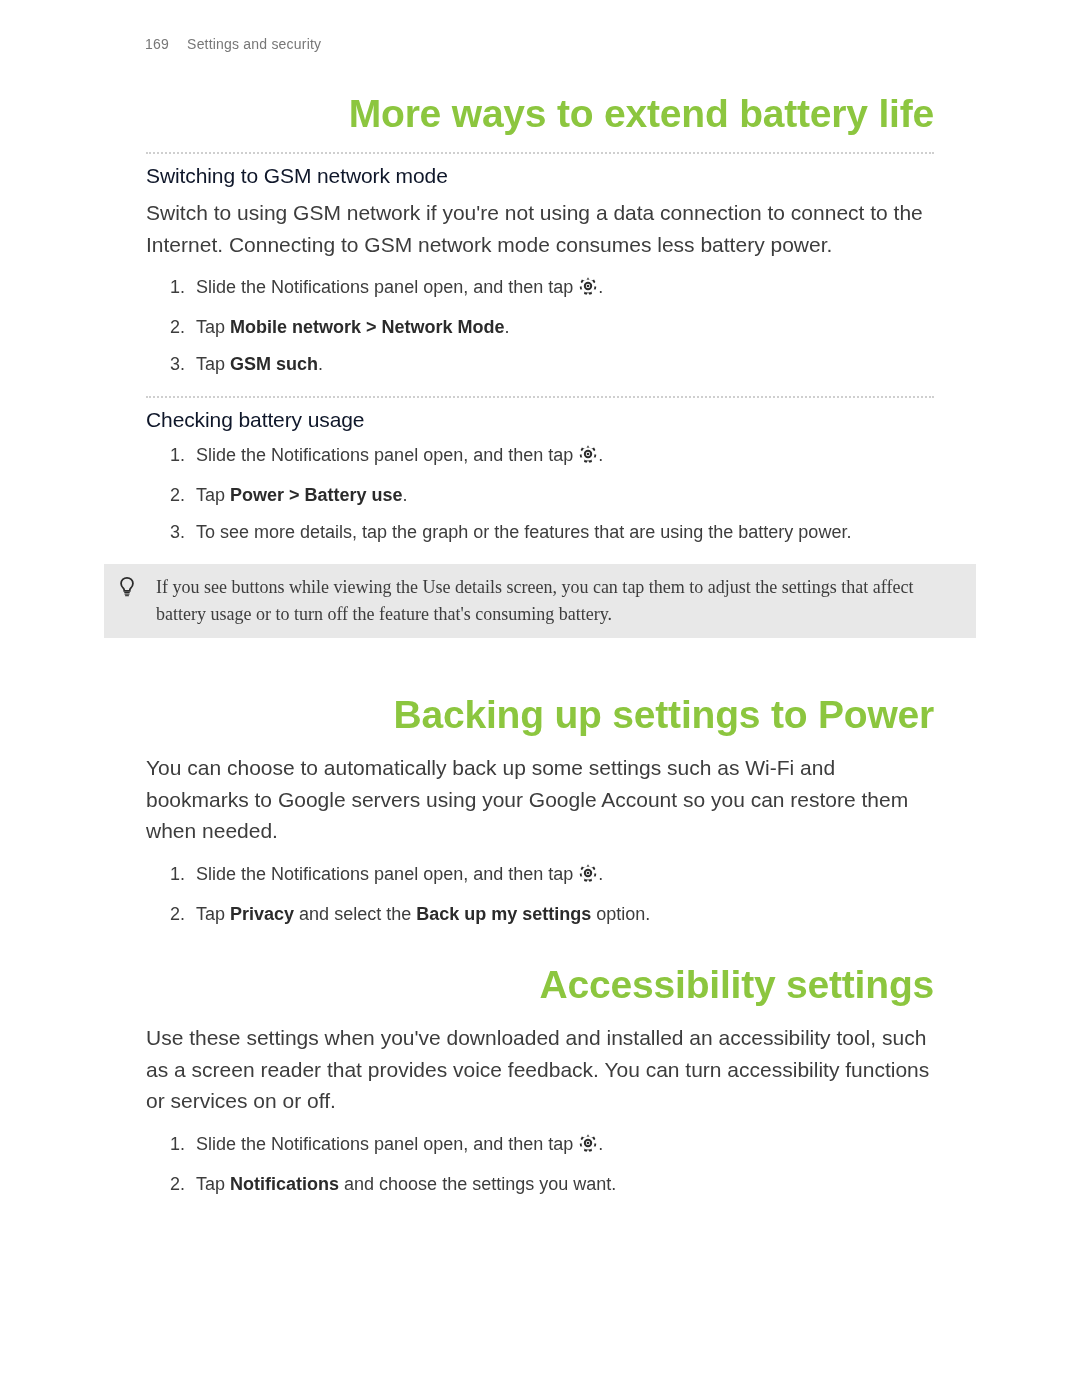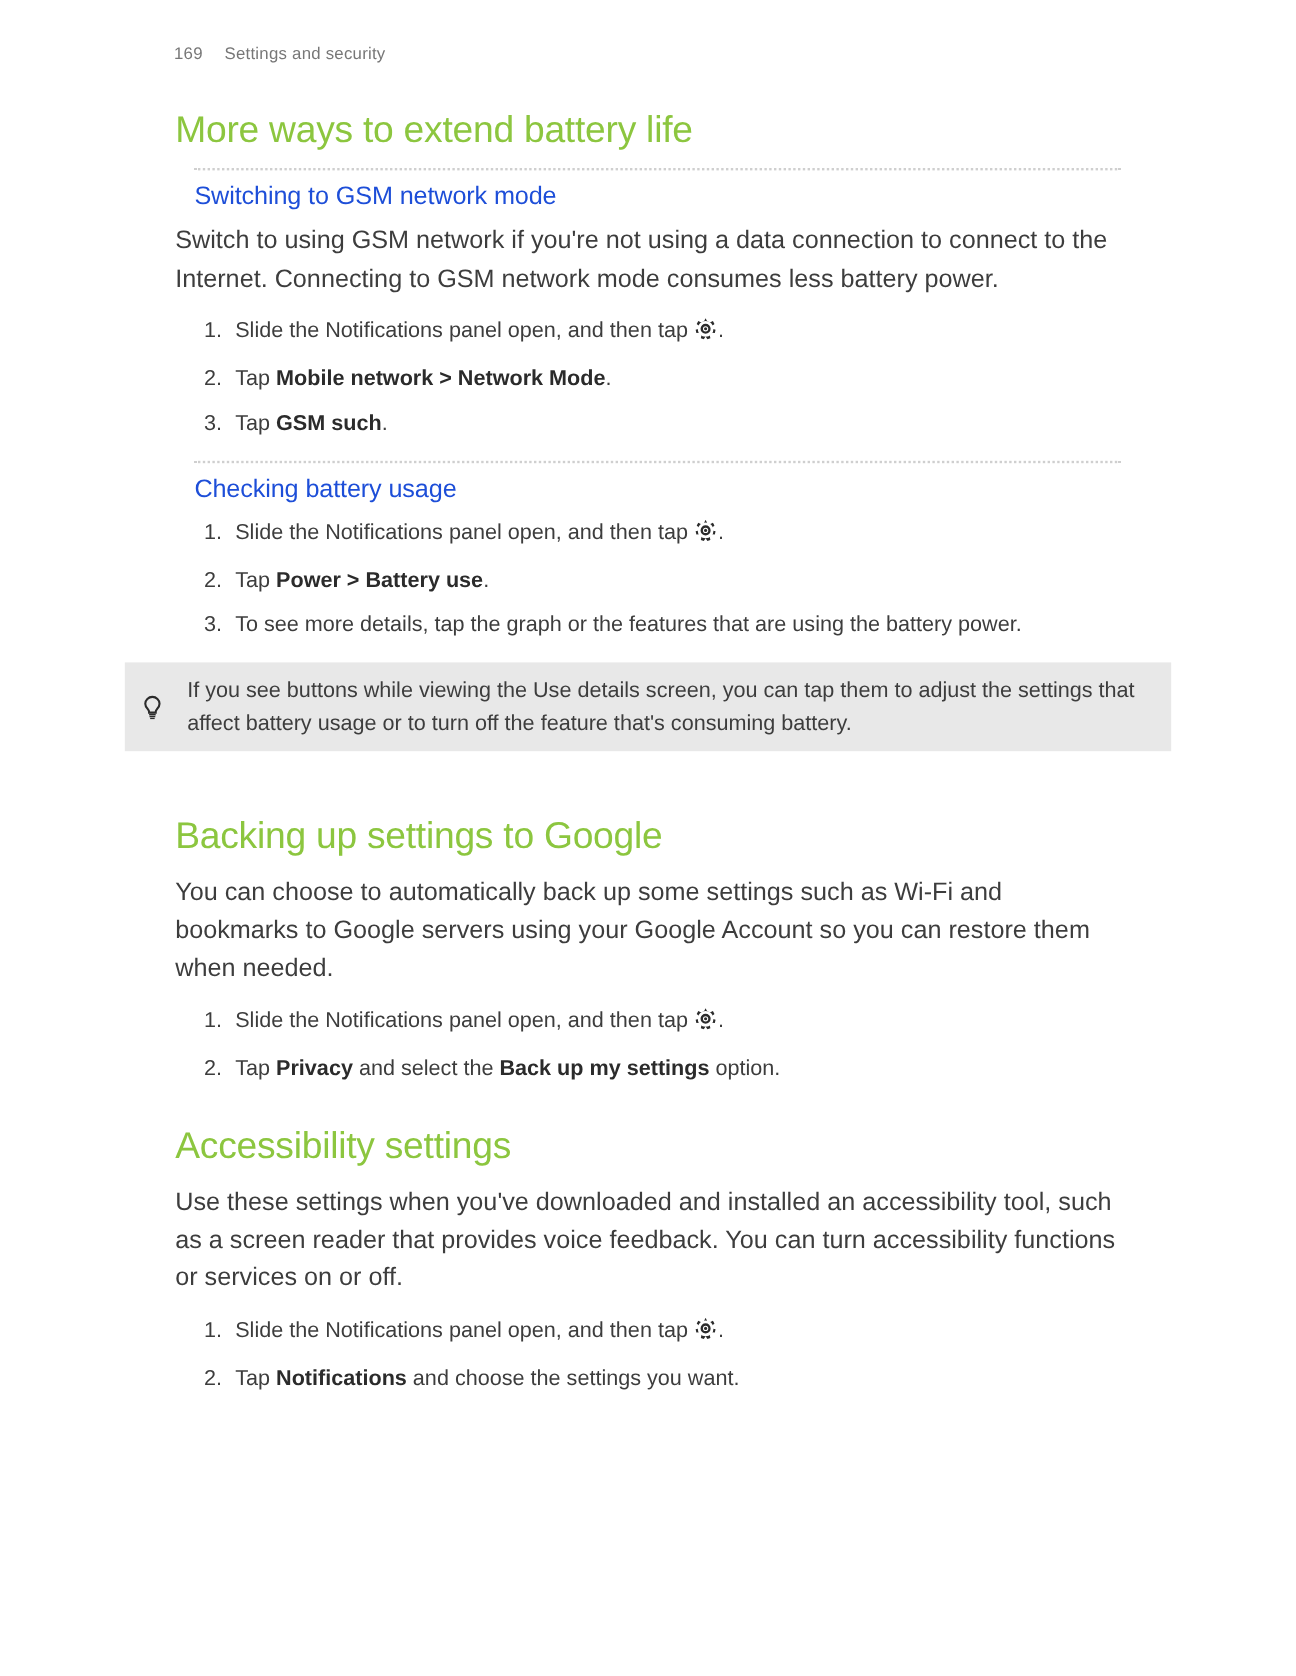--- a/index.html
+++ b/index.html
@@ -22,31 +22,32 @@
     font-size: 14px;
     color: #777;
     letter-spacing: 0.2px;
     margin-left: -1px;
   }
   .page-header .pageno {
     display: inline-block;
     width: 38px;
   }
   h1 {
-    font-size: 31px;
-    font-weight: 400;
+    font-size: 39px;
+    font-weight: 700;
     color: #8cc63f;
     margin: 30px 0 8px 0;
     letter-spacing: -0.2px;
+    text-align: right;
   }
   h2 {
     font-size: 21px;
     font-weight: 400;
-    color: #1d4ed8;
-    margin: 0 0 6px 16px;
+    color: #0f172a;
+    margin: 0 0 6px 0;
     padding-top: 6px;
     border-top: 2px dotted #cfcfcf;
     letter-spacing: -0.1px;
   }
   p.body {
     font-size: 21px;
     margin: 6px 0 14px 0;
   }
   ol.steps {
     font-size: 18px;
@@ -60,25 +61,26 @@
   .bold-ui {
     font-weight: 700;
     color: #2b2b2b;
   }
   .settings-icon {
     display: inline-block;
     vertical-align: -3px;
   }
   .tip-box {
     display: flex;
-    align-items: center;
+    align-items: flex-start;
     background: #e8e8e8;
     padding: 10px 20px 10px 12px;
     margin: 2px -42px 0 -42px;
     font-size: 18px;
+    font-family: Liberation Serif, serif;
   }
   .tip-box .tip-icon {
     flex: 0 0 40px;
     display: flex;
     justify-content: flex-start;
     padding-top: 2px;
   }
   .tip-box .tip-text {
     flex: 1 1 auto;
   }
@@ -154,21 +156,21 @@
 
   <div class="tip-box">
     <div class="tip-icon">
       <svg width="22" height="22" viewBox="0 0 20 20">
           <use href="#bulb-glyph"></use>
         </svg>
     </div>
     <div class="tip-text">If you see buttons while viewing the Use details screen, you can tap them to adjust the settings that affect battery usage or to turn off the feature that's consuming battery.</div>
   </div>
 
-  <h1 style="margin-top:48px">Backing up settings to Google</h1>
+  <h1 style="margin-top:48px">Backing up settings to Power</h1>
   <p class="body">You can choose to automatically back up some settings such as Wi-Fi and bookmarks to Google servers using your Google Account so you can restore them when needed.</p>
   <ol class="steps">
     <li>
       <span>Slide the Notifications panel open, and then tap </span>
       <span class="settings-icon">
         <svg width="20" height="20" viewBox="0 0 20 20">
             <use href="#gear-glyph"></use>
           </svg>
       </span><span>.</span>
     </li>

